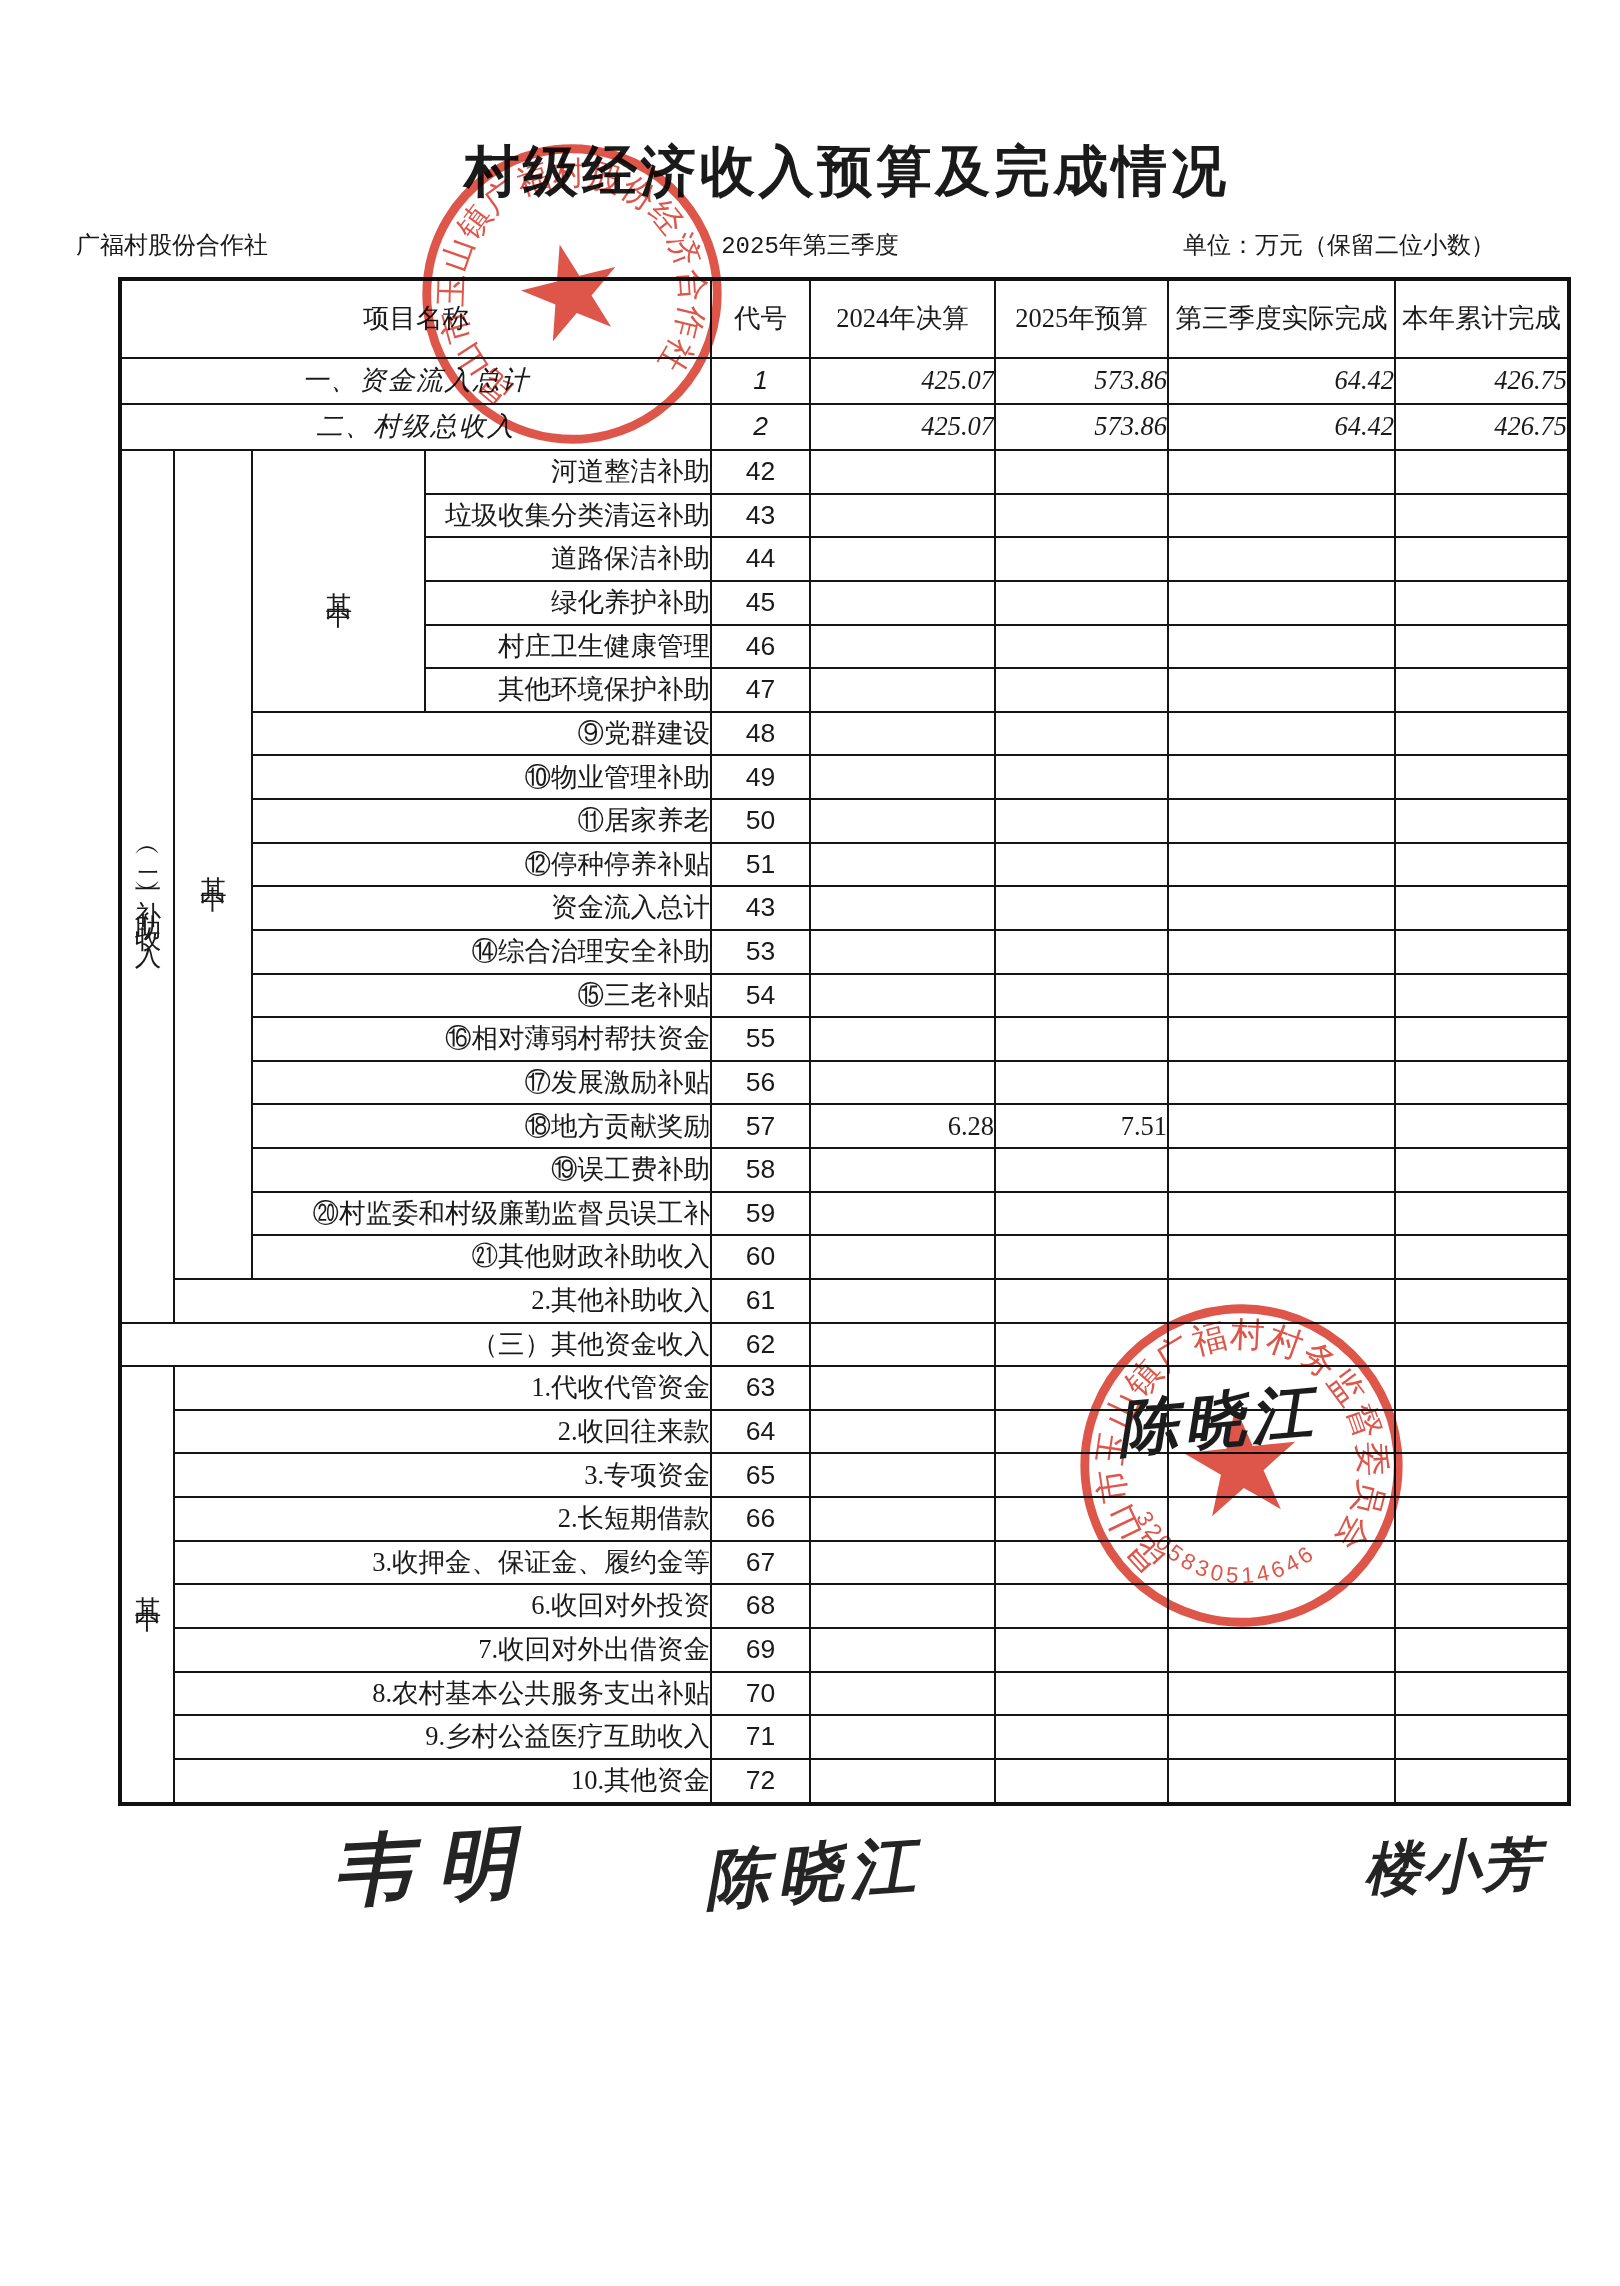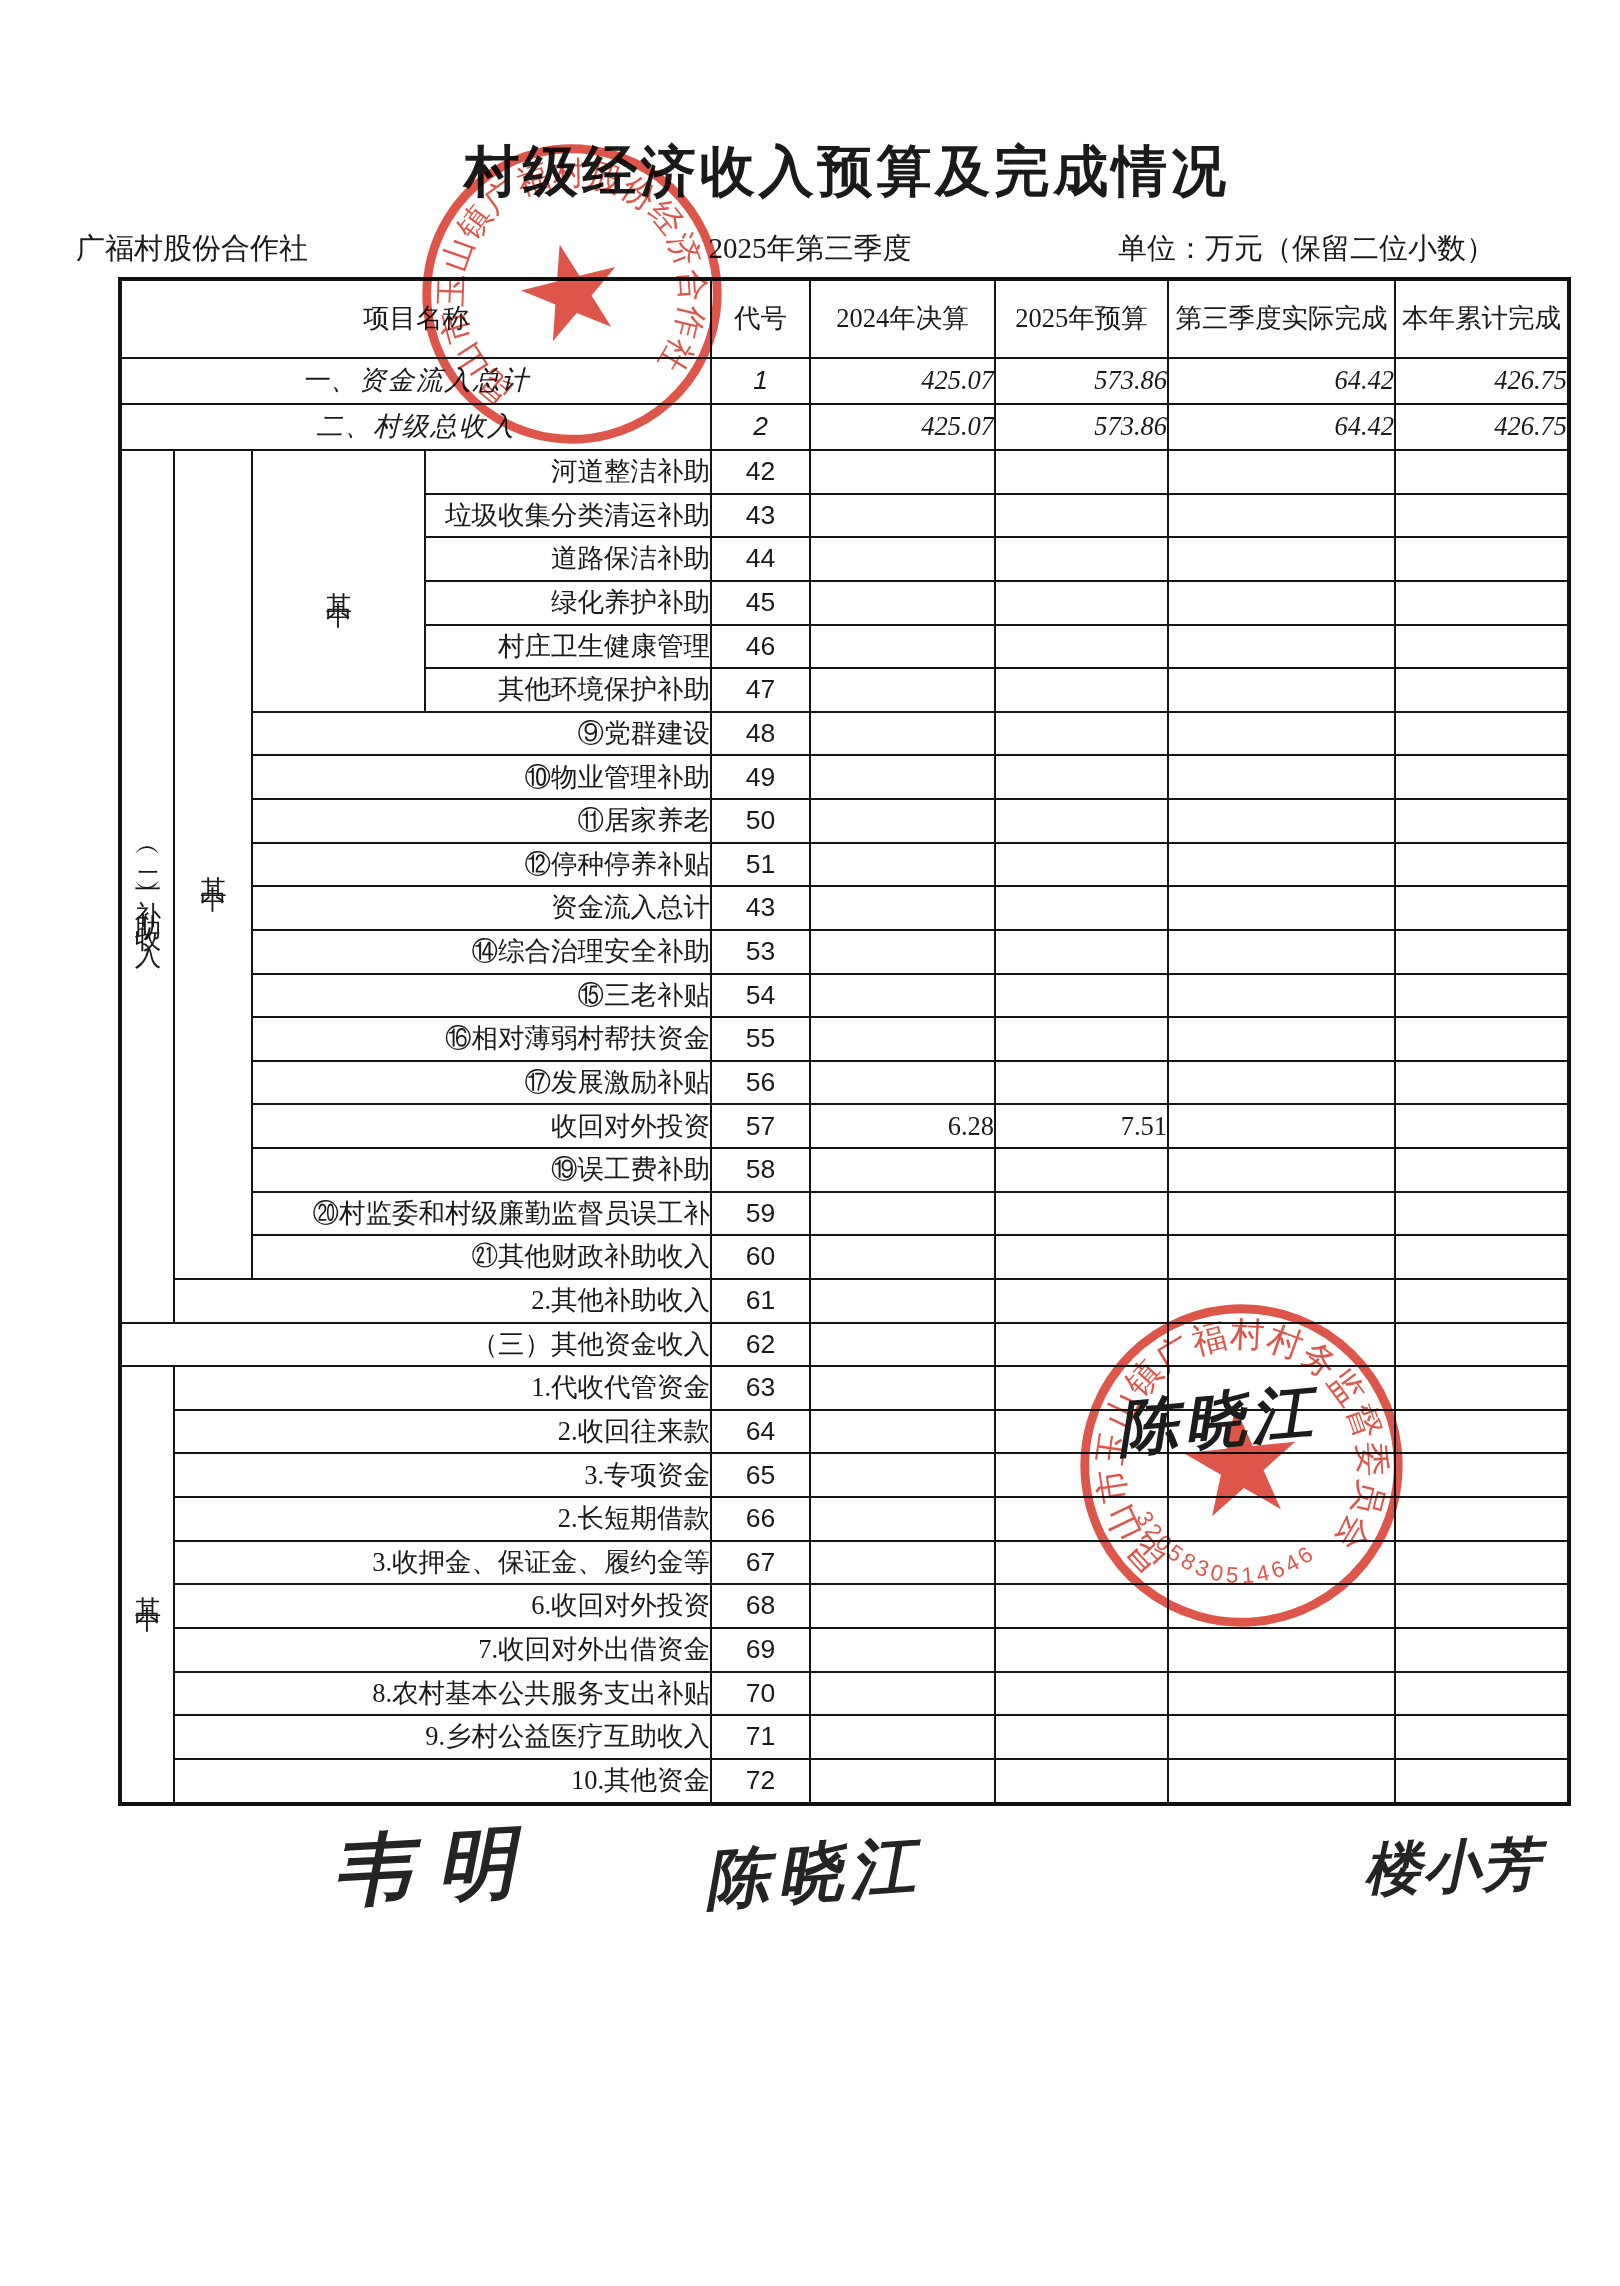--- a/index.html
+++ b/index.html
@@ -7,22 +7,22 @@
     position:relative;width:1620px;height:2287px;background:#ffffff;
     font-family:"Liberation Serif","DejaVu Serif",serif;color:#1a1a1a;overflow:hidden;
   }
   
   #title{
     position:absolute;left:0;top:135px;width:100%;text-align:center;
     font-family:"Liberation Sans","DejaVu Sans",sans-serif;
     font-size:55px;font-weight:600;letter-spacing:3.9px;padding-left:37px;
   }
   .meta{
-    position:absolute;top:229px;font-family:Liberation Serif, serif;
-    font-size:29px;white-space:nowrap;
+    position:absolute;top:229px;font-family:Liberation Mono, monospace;
+    font-size:24px;white-space:nowrap;
   }
   #org{left:76px;}
   #period{left:50%;transform:translateX(-50%);}
   #unit-note{right:125px;}
   
   #budget-table{
     position:absolute;left:86px;top:277px;width:1451px;height:1529px;
     border-collapse:collapse;table-layout:fixed;
   }
   #budget-table td,#budget-table th{
@@ -224,21 +224,21 @@
         </tr>
         <tr>
           <td class="name" colspan="2">⑰发展激励补贴</td>
           <td class="code">56</td>
           <td class="val"></td>
           <td class="val"></td>
           <td class="val"></td>
           <td class="val"></td>
         </tr>
         <tr>
-          <td class="name" colspan="2">收回对外投资</td>
+          <td class="name" colspan="2">⑱地方贡献奖励</td>
           <td class="code">57</td>
           <td class="val">6.28</td>
           <td class="val">7.51</td>
           <td class="val"></td>
           <td class="val"></td>
         </tr>
         <tr>
           <td class="name" colspan="2">⑲误工费补助</td>
           <td class="code">58</td>
           <td class="val"></td>

